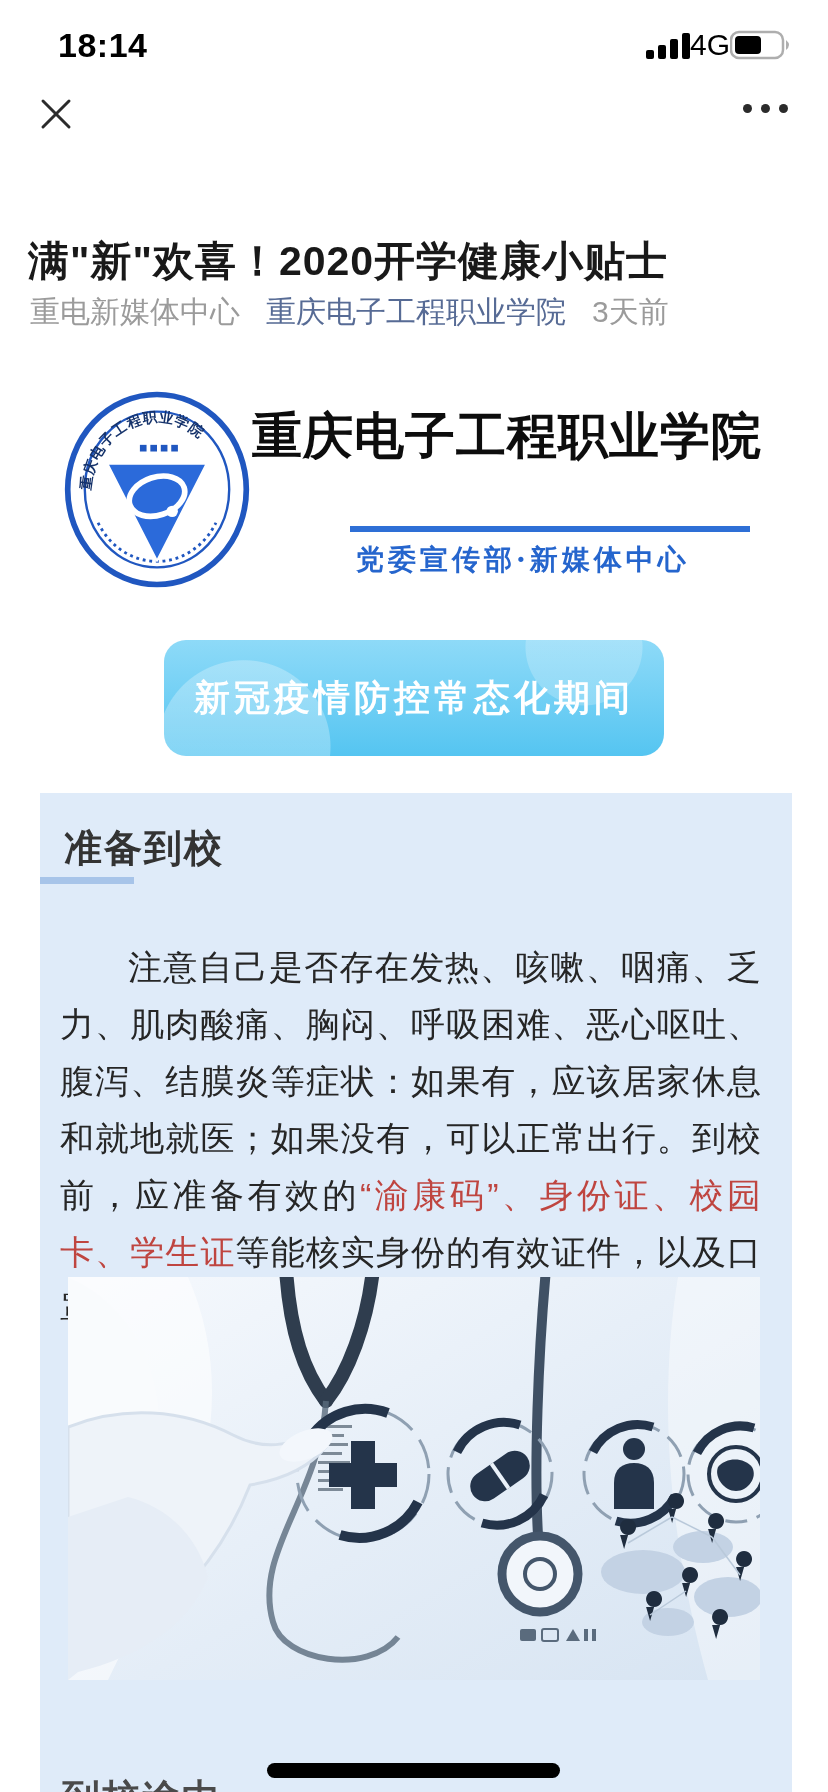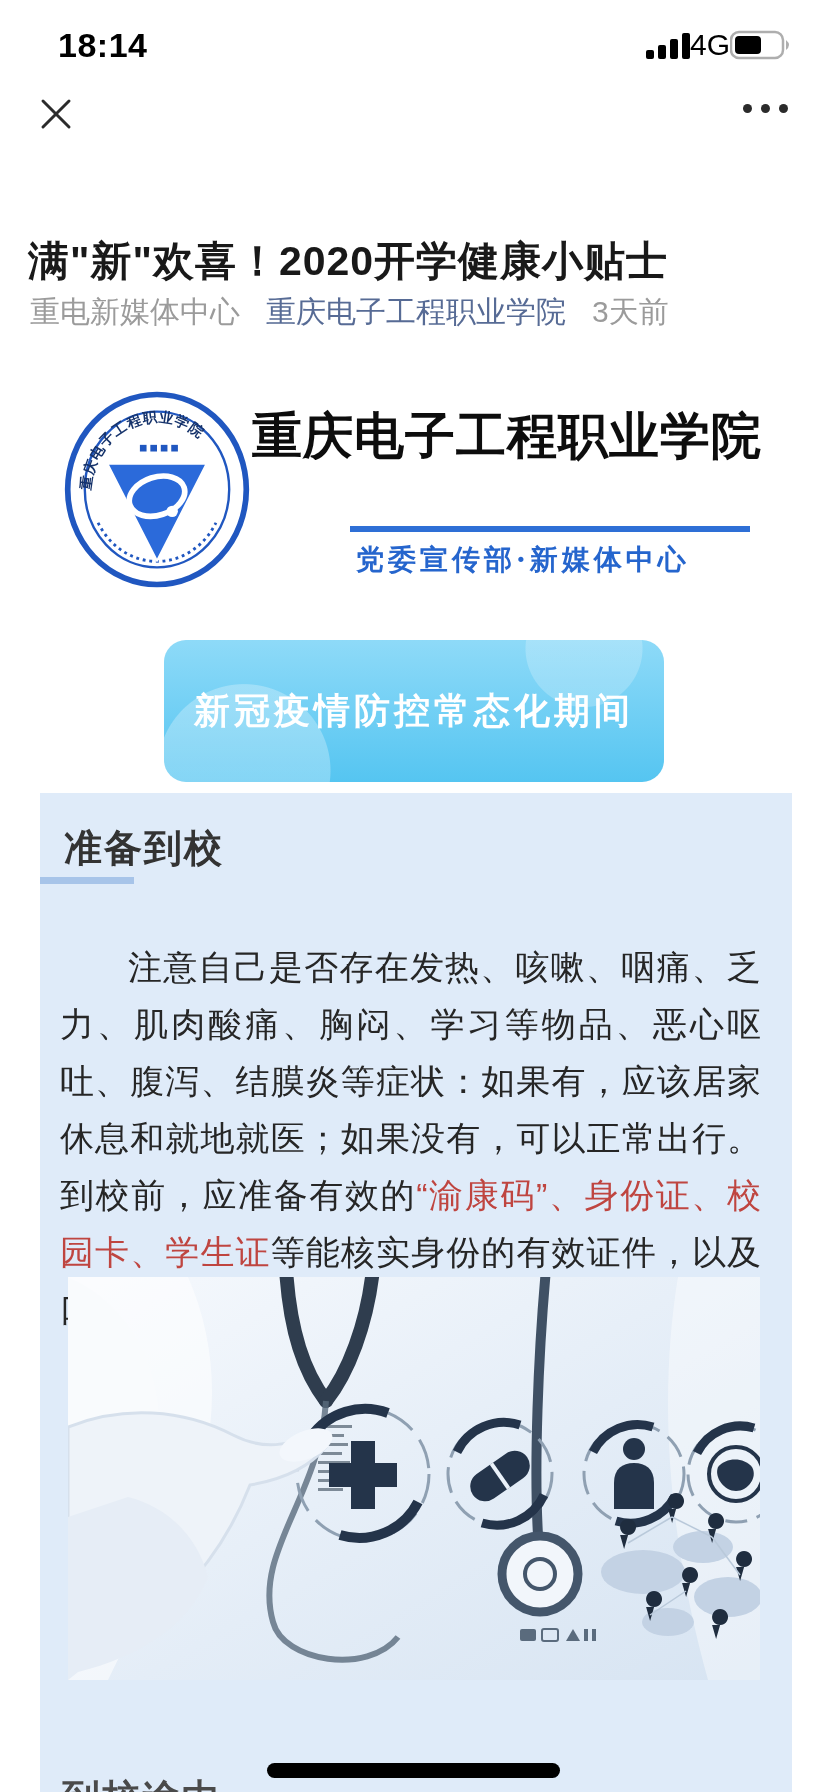--- a/index.html
+++ b/index.html
@@ -23,21 +23,21 @@
   .byline .account{color:#576b95;margin-left:26px;cursor:pointer;}
   .byline .ago{margin-left:26px;}
   
   .masthead{position:absolute;left:0;top:385px;width:828px;height:215px;}
   .emblem{position:absolute;left:62px;top:2px;width:190px;height:205px;}
   .school-name{position:absolute;left:252px;top:18px;width:520px;font-family:"DejaVu Serif", serif;font-weight:700;font-size:50px;color:#0d0d0d;letter-spacing:1px;white-space:nowrap;}
   .school-rule{position:absolute;left:350px;top:141px;width:400px;height:6px;background:#2e6fd6;}
   .department{position:absolute;left:356px;top:156px;font-family:"DejaVu Serif", serif;font-weight:700;font-size:28px;color:#2565cd;letter-spacing:4px;white-space:nowrap;}
   
   .banner{
-    position:absolute;left:164px;top:640px;width:500px;height:142px;border-radius:22px;
+    position:absolute;left:164px;top:640px;width:500px;height:116px;border-radius:22px;
     background:
       radial-gradient(circle at 16% 92%, rgba(255,255,255,.28) 0 86px, rgba(255,255,255,0) 87px),
       radial-gradient(circle at 84% 6%, rgba(255,255,255,.22) 0 58px, rgba(255,255,255,0) 59px),
       linear-gradient(180deg,#8edaf8,#55c5f1);
     display:flex;flex-direction:column;justify-content:center;align-items:center;gap:22px;
   }
   .banner div{color:#ffffff;font-size:36px;font-weight:700;letter-spacing:4px;white-space:nowrap;}
   
   .panel{position:absolute;left:40px;top:793px;width:752px;height:1266px;background:#dfebf9;}
   .section-heading{position:absolute;left:24px;top:30px;font-size:38px;font-weight:700;color:#333333;letter-spacing:2px;}
@@ -118,21 +118,21 @@
   </div>
 
   <div class="banner">
     <div>新冠疫情防控常态化期间</div>
   </div>
 
   <div class="panel">
     <div class="section-heading">准备到校</div>
     <div class="heading-accent"></div>
 
-    <p class="body-text"><span class="seg-default">注意自己是否存在发热、咳嗽、咽痛、乏力、肌肉酸痛、胸闷、学习等物品、恶心呕吐、腹泻、结膜炎等症状：如果有，应该居家休息和就地就医；如果没有，可以正常出行。到校前，应准备有效的</span><span class="seg-red">“渝康码”、身份证、校园卡、学生证</span><span class="seg-default">等能核实身份的有效证件，以及口罩、生活、学习等物品。</span></p>
+    <p class="body-text"><span class="seg-default">注意自己是否存在发热、咳嗽、咽痛、乏力、肌肉酸痛、胸闷、呼吸困难、恶心呕吐、腹泻、结膜炎等症状：如果有，应该居家休息和就地就医；如果没有，可以正常出行。到校前，应准备有效的</span><span class="seg-red">“渝康码”、身份证、校园卡、学生证</span><span class="seg-default">等能核实身份的有效证件，以及口罩、生活、学习等物品。</span></p>
 
     <svg class="illustration" viewBox="0 0 692 403">
       <defs>
         <linearGradient id="imbg" x1="0" y1="0" x2="1" y2="1">
           <stop offset="0" stop-color="#f6f9fd"></stop>
             <stop offset=".55" stop-color="#e4edf7"></stop>
             <stop offset="1" stop-color="#d7e4f2"></stop>
         </linearGradient>
       </defs>
       <rect width="692" height="403" fill="url(#imbg)"></rect>

